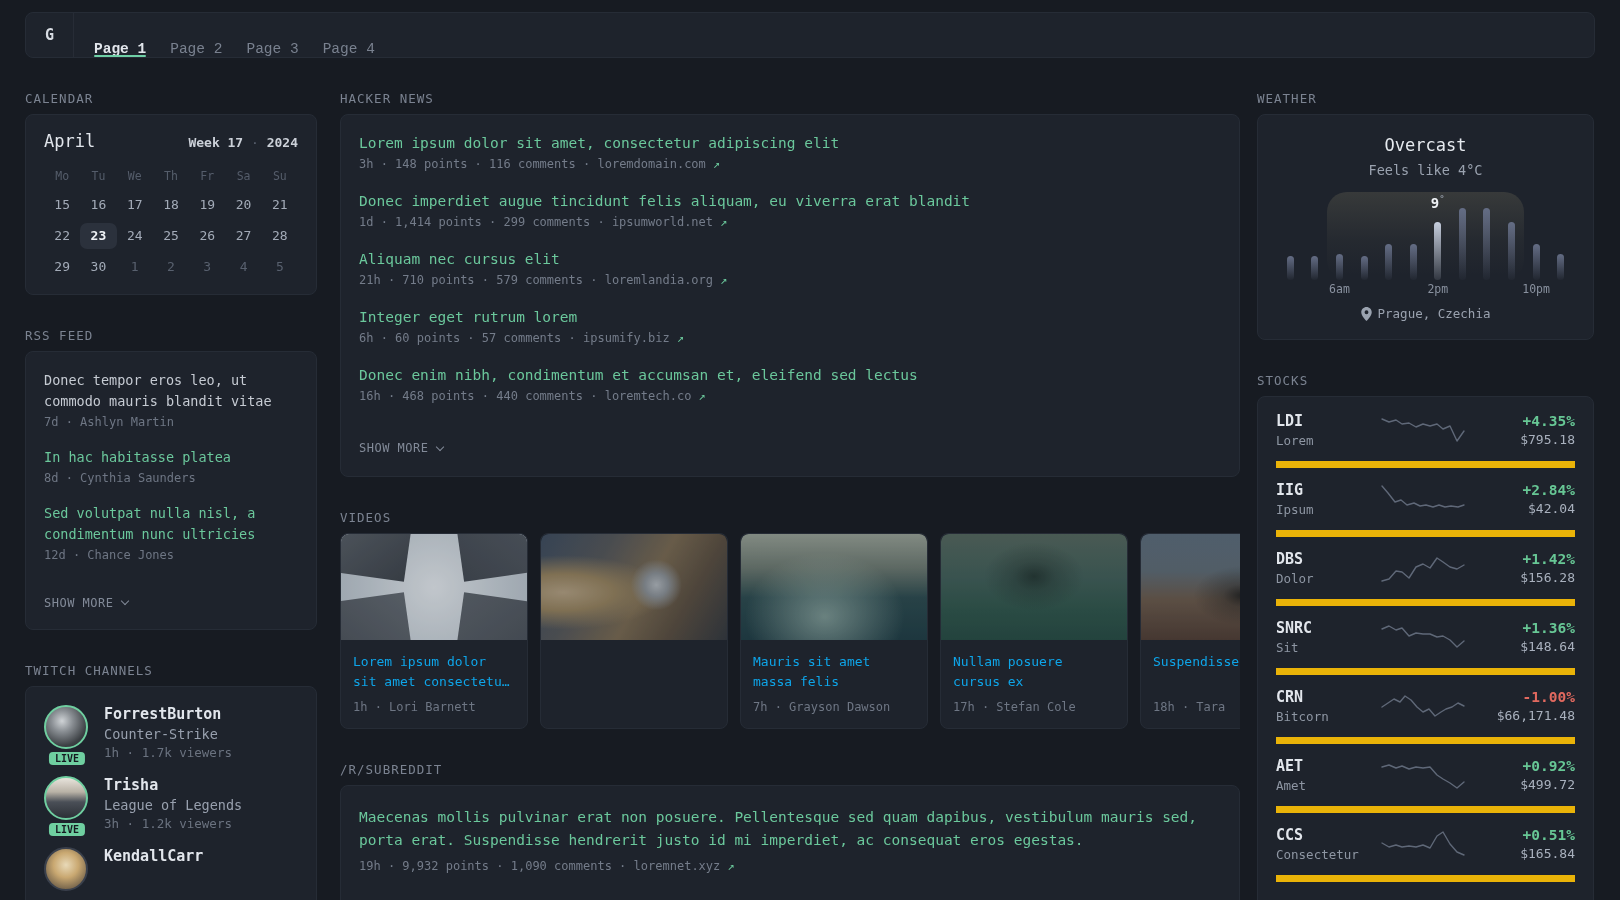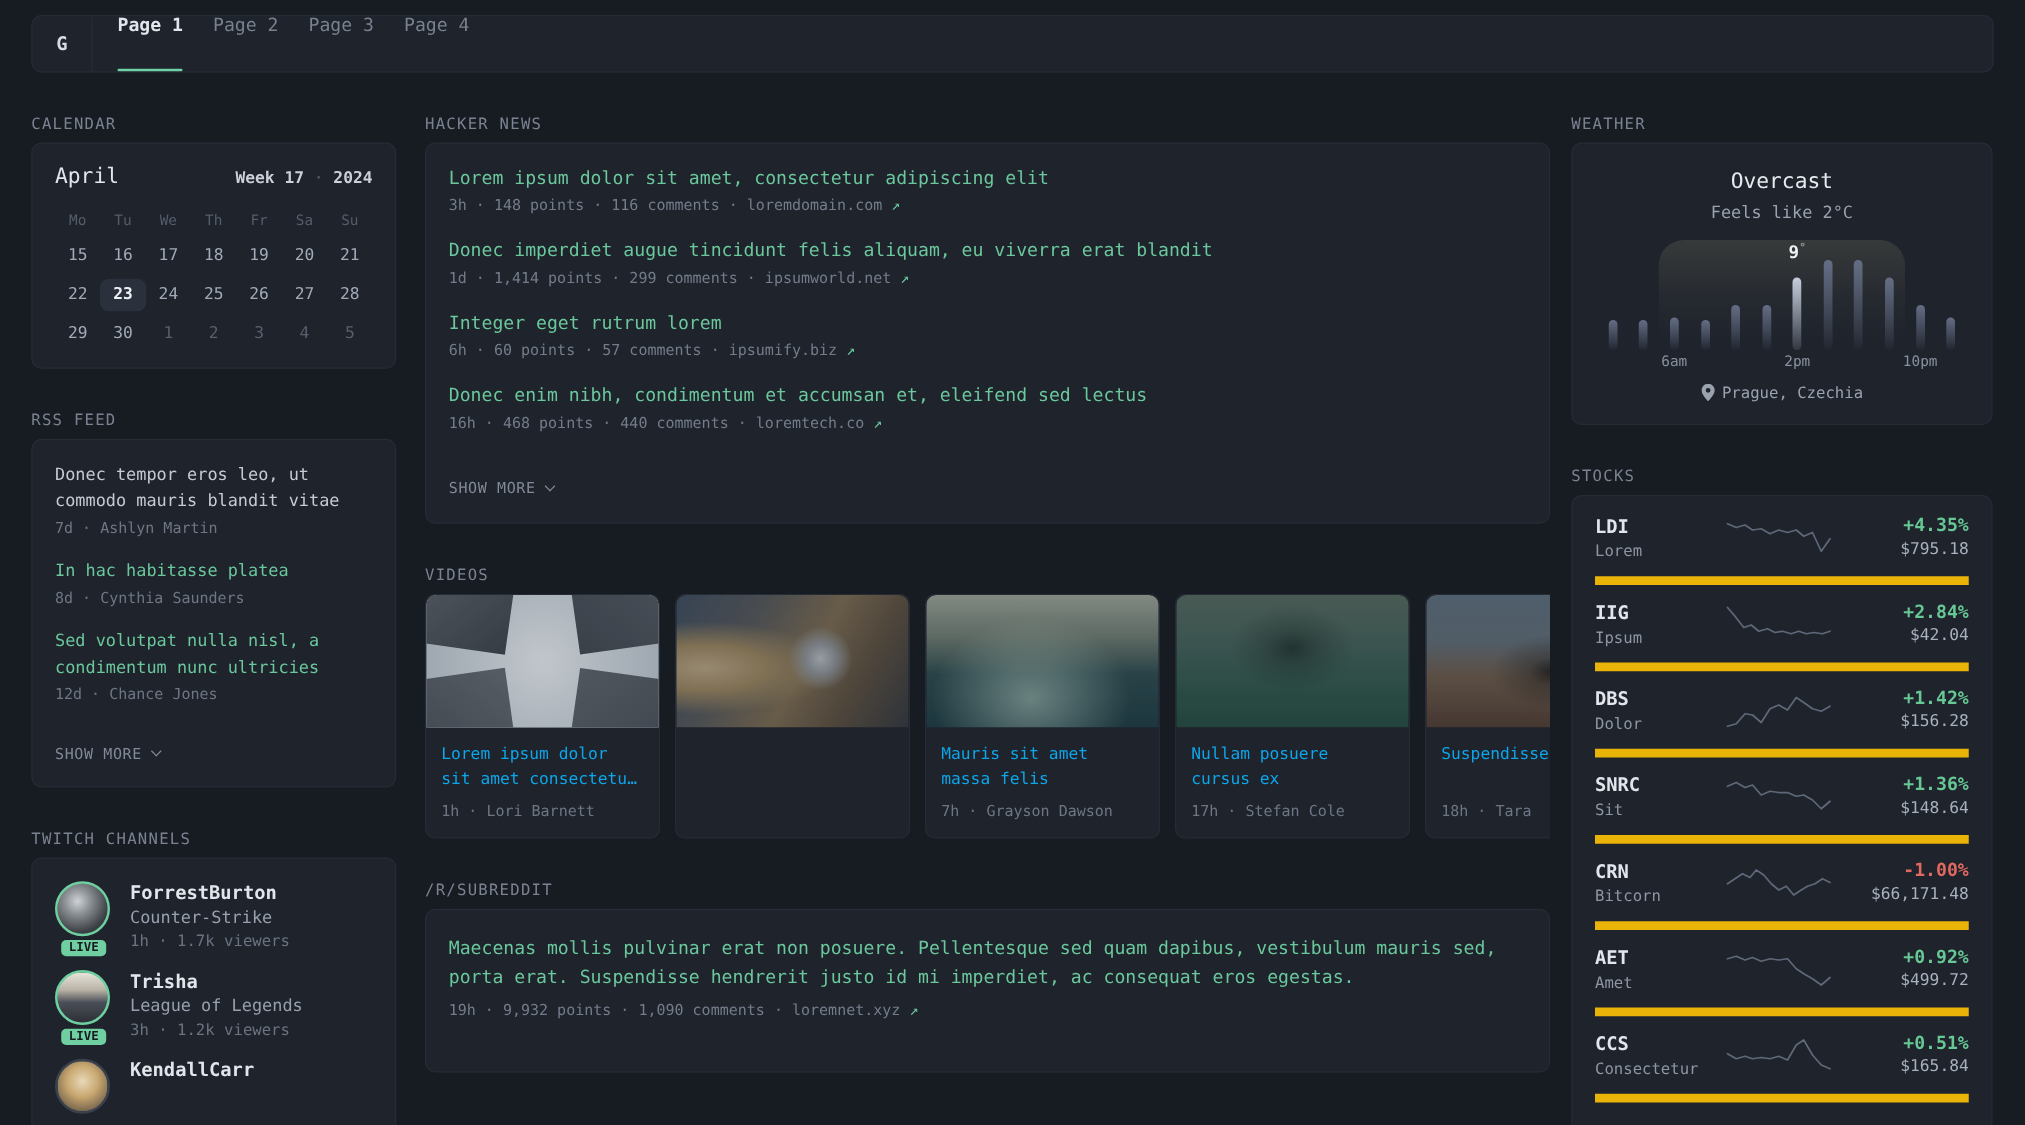--- a/index.html
+++ b/index.html
@@ -19,22 +19,22 @@
     margin:12px 25px 0 25px; height:46px;
     display:flex; align-items:stretch;
   }
   .nav-logo {
     width:48px; display:flex; align-items:center; justify-content:center;
     font-weight:bold; font-size:15px; color:#d8dce3;
     border-right:1px solid #272c36; cursor:pointer;
   }
   .nav-tabs { display:flex; margin-left:8px; }
   .nav-tab {
-    position:relative; display:flex; align-items:flex-start;
-    padding:0 12px; font-size:14.5px; color:#79818f; cursor:pointer;
+    position:relative; display:flex; align-items:flex-end;
+    padding:0 12px; font-size:14.5px; color:#79818f; cursor:pointer;font-family:Liberation Mono, monospace;
   }
   .nav-tab.active { color:#e2e6ec; font-weight:bold; }
   .tab-underline {
     position:absolute; left:12px; right:12px; bottom:0; height:2px;
     border-radius:2px; background:#6fd0a6;
   }
   
   .main { display:flex; padding:0 25px; margin-top:33px; }
   .col-left  { width:292px; flex:none; margin-right:23px; }
   .col-mid   { width:900px; flex:none; margin-right:17px; }
@@ -311,20 +311,28 @@
         </div>
         <div class="hn-item">
           <div class="hn-title">Donec imperdiet augue tincidunt felis aliquam, eu viverra erat blandit</div>
           <div class="hn-meta">
             <span>1d · 1,414 points · 299 comments</span>
             <span>·</span>
             <span class="domain"><span>ipsumworld.net</span> <span class="arrow">↗</span></span>
           </div>
         </div>
         <div class="hn-item">
+          <div class="hn-title">Aliquam nec cursus elit</div>
+          <div class="hn-meta">
+            <span>21h · 710 points · 579 comments</span>
+            <span>·</span>
+            <span class="domain"><span>loremlandia.org</span> <span class="arrow">↗</span></span>
+          </div>
+        </div>
+        <div class="hn-item">
           <div class="hn-title">Integer eget rutrum lorem</div>
           <div class="hn-meta">
             <span>6h · 60 points · 57 comments</span>
             <span>·</span>
             <span class="domain"><span>ipsumify.biz</span> <span class="arrow">↗</span></span>
           </div>
         </div>
         <div class="hn-item">
           <div class="hn-title">Donec enim nibh, condimentum et accumsan et, eleifend sed lectus</div>
           <div class="hn-meta">
@@ -396,21 +404,21 @@
       </div>
     </div>
   </div>
 
   <div class="col-right">
 
     <div class="section">
       <div class="section-label">WEATHER</div>
       <div class="card weather-card">
         <div class="w-cond">Overcast</div>
-        <div class="w-feels">Feels like 2°C</div>
+        <div class="w-feels">Feels like 4°C</div>
         <div class="w-chart">
           <div class="w-day-highlight"></div>
           <div class="w-temp"><span>9</span><sup>°</sup></div>
           <div class="w-bars">
             <div class="w-col">
                 <div class="w-bar" style="height: 33%;"></div>
               </div>
             <div class="w-col">
                 <div class="w-bar" style="height: 33%;"></div>
               </div>

